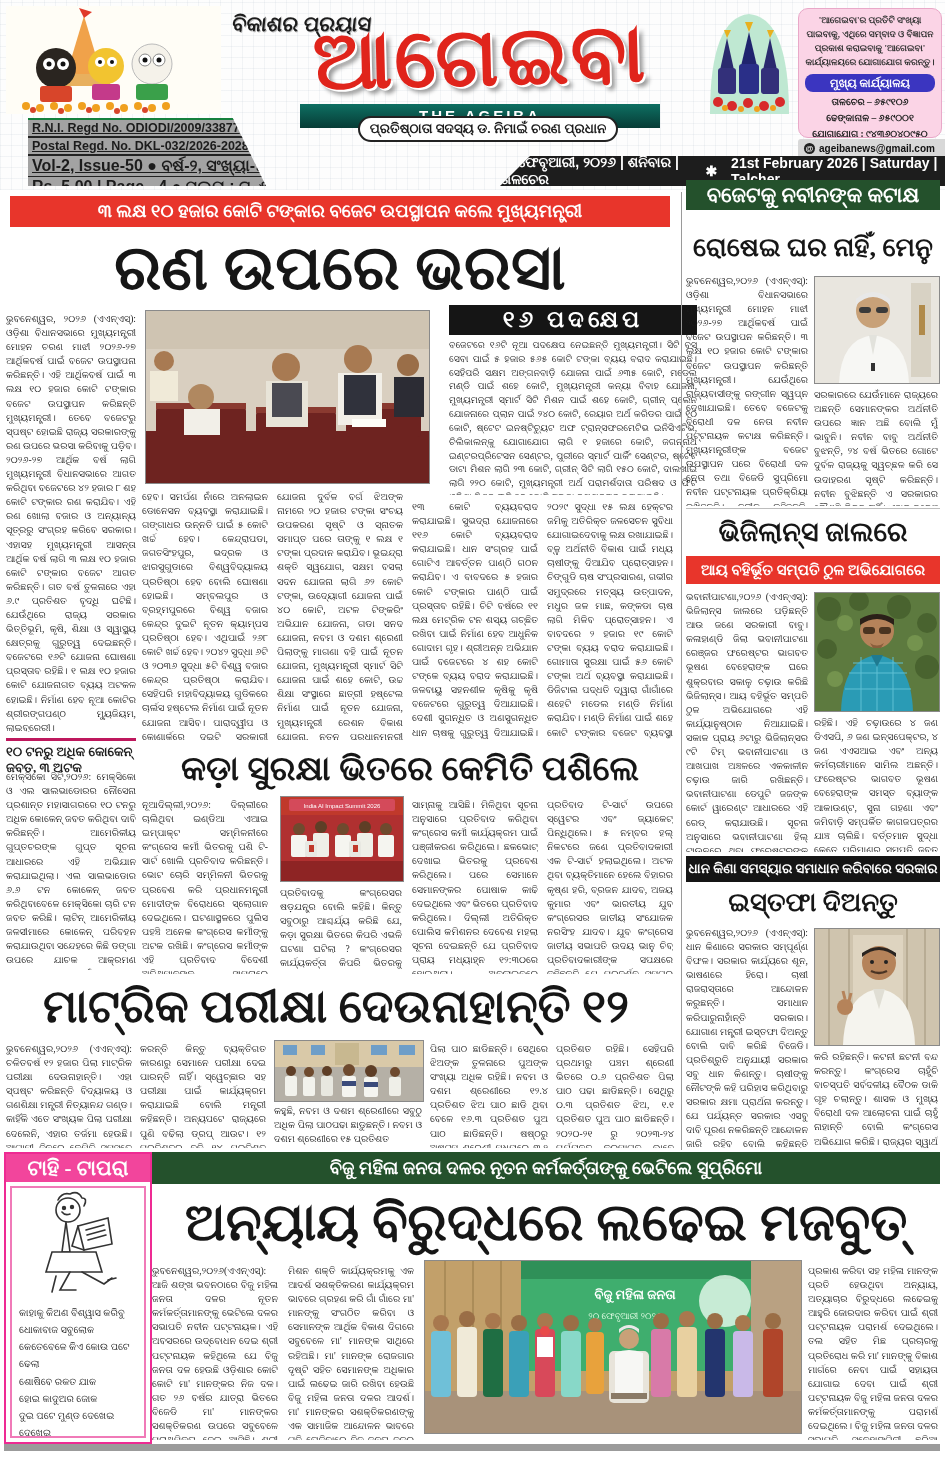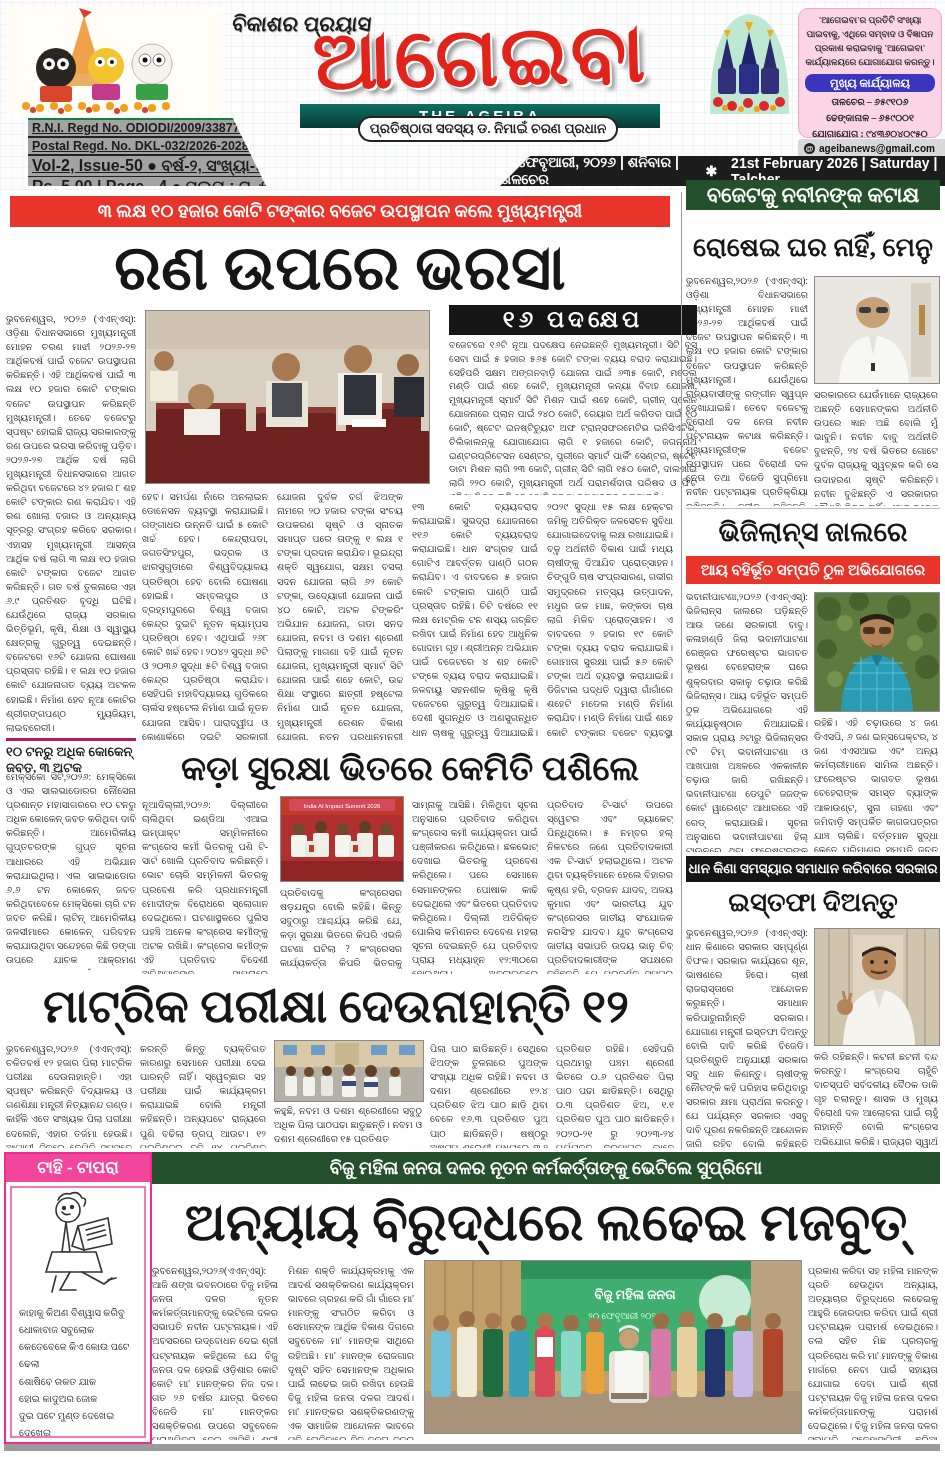--- a/index.html
+++ b/index.html
@@ -37,21 +37,21 @@
   .banner-red{background:#e8352b;color:#fff;font-weight:bold;text-align:center;}
   .banner-green{background:#24512c;color:#fff;font-weight:bold;text-align:center;}
   .banner-black{background:#151515;color:#fff;font-weight:bold;text-align:center;}
   .hl{font-weight:bold;color:#161616;text-align:center;line-height:1.05;}
   .body-txt{font-size:9.6px;line-height:1.47;text-align:justify;color:#1b1b1b;}
   .subhead{font-weight:bold;font-size:13px;line-height:1.2;border-top:3px solid #be185d;padding-top:3px;}
   .vrule{background:#9a9a9a;}
   .hrule{background:#bcbcbc;}
   .photo{border:1px solid #8a8a8a;background:#ddd;}
   .cartoon-box{border:2px solid #ee2a93;background:#fff;}
-  .cartoon-head{background:#f2459c;color:#fff;font-weight:bold;font-size:17px;text-align:center;line-height:28px;}
+  .cartoon-head{background:#f2459c;color:#fff;font-weight:bold;font-size:21px;text-align:center;line-height:28px;}
   .cartoon-inner{border:2px solid #f07ab8;margin:4px;height:calc(100% - 40px);}
   .poem{font-size:9.8px;line-height:1.75;white-space:pre-line;padding:2px 7px;color:#222;}
   .graybar{background:#9b9b9b;}
 </style>
 </head>
 <body>
 
 <div class="page">
 
   <div class="abs masthead-bg"></div>

